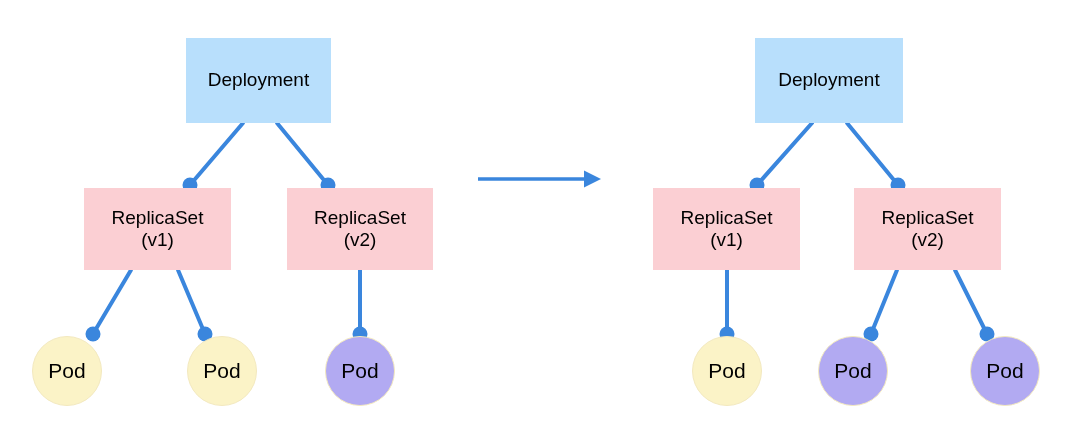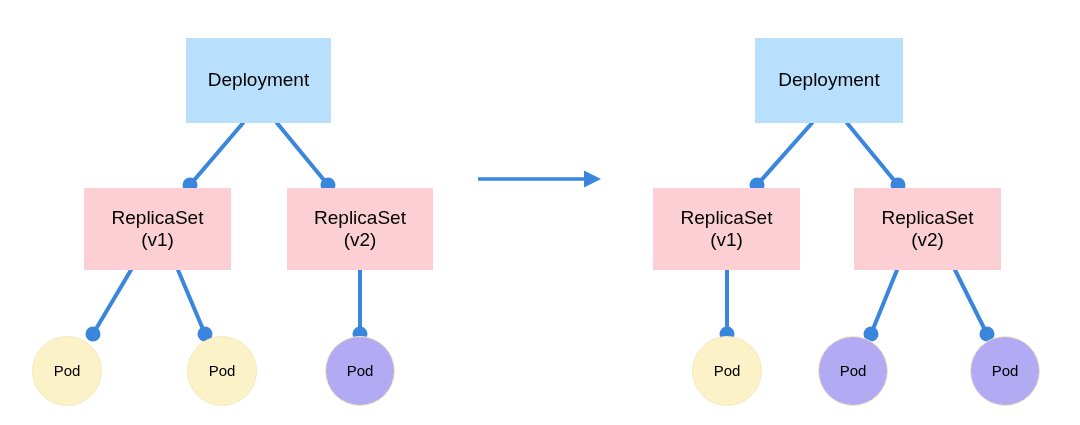--- a/index.html
+++ b/index.html
@@ -35,21 +35,21 @@
     color: #000000;
     line-height: 1.18;
     white-space: pre-line;
     z-index: 2;
   }
   .node-box {
     font-size: 19px;
   }
   .node-circle {
     border-radius: 50%;
-    font-size: 15px;
+    font-size: 21px;
   }
 </style>
 </head>
 <body>
 
 <div id="canvas" style="width: 1080px; height: 425px; background: rgb(255, 255, 255);">
 
   <svg id="edges" viewBox="0 0 1080 425" width="1080" height="425" aria-hidden="true">
       <g>
         <line x1="243" y1="123" x2="190" y2="185" stroke="#3a86dd" stroke-width="4" stroke-linecap="round"></line>

